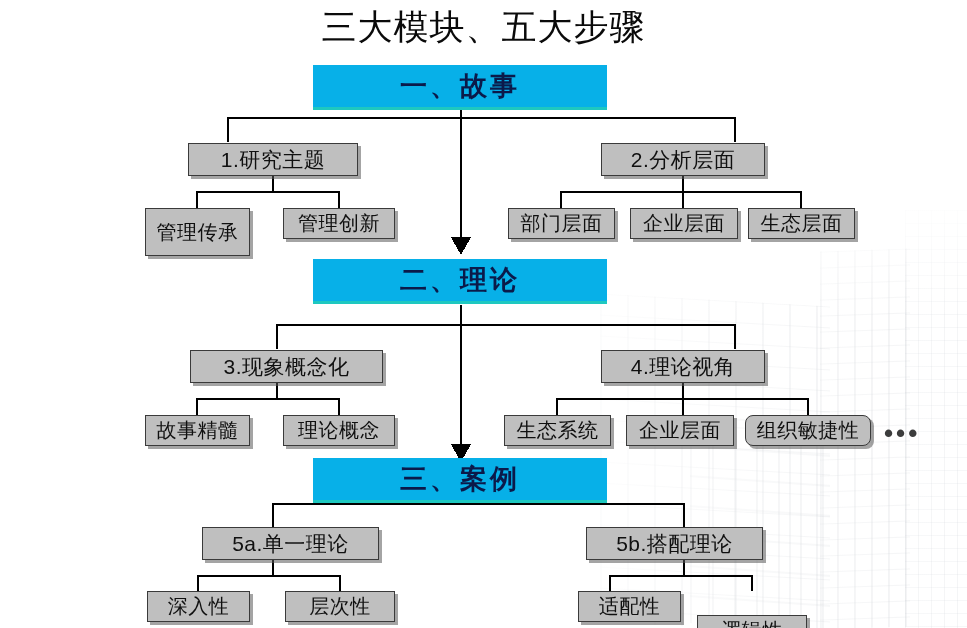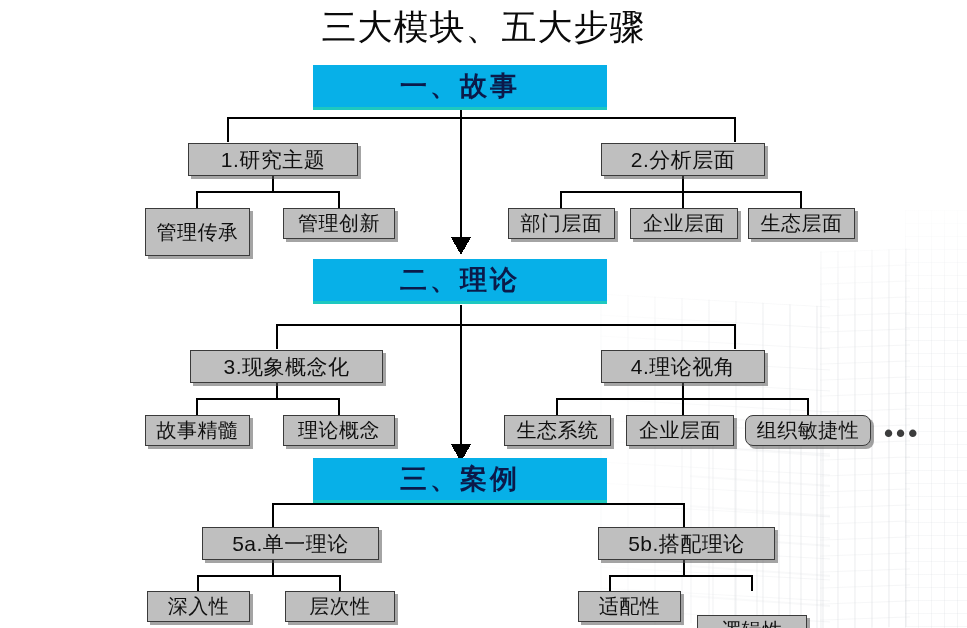--- a/index.html
+++ b/index.html
@@ -204,21 +204,21 @@
     <div class="leaf-box" style="left:283px; top:415px; width:112px; height:31px;">理论概念</div>
 
     <div class="leaf-box" style="left:504px; top:415px; width:107px; height:31px;">生态系统</div>
     <div class="leaf-box" style="left:626px; top:415px; width:108px; height:31px;">企业层面</div>
     <div class="leaf-box" style="left:745px; top:415px; width:126px; height:31px;border-radius:8px;">组织敏捷性</div>
     <div class="ellipsis-mark" style="left:884px; top:420px;">•••</div>
 
     <div class="module-box" style="left:313px; top:458px; width:294px; height:45px;">三、案例</div>
 
     <div class="step-box" style="left:202px; top:527px; width:177px; height:33px;">5a.单一理论</div>
-    <div class="step-box" style="left:598px; top:527px; width:177px; height:33px;">5b.搭配理论</div>
+    <div class="step-box" style="left:586px; top:527px; width:177px; height:33px;">5b.搭配理论</div>
 
     <div class="leaf-box" style="left:147px; top:591px; width:103px; height:31px;">深入性</div>
     <div class="leaf-box" style="left:285px; top:591px; width:110px; height:31px;">层次性</div>
 
     <div class="leaf-box" style="left:578px; top:591px; width:103px; height:31px;">适配性</div>
     <div class="leaf-box" style="left:697px; top:591px; width:110px; height:31px;margin-top:24px;">逻辑性</div>
 
   </div>
 </div>
 

